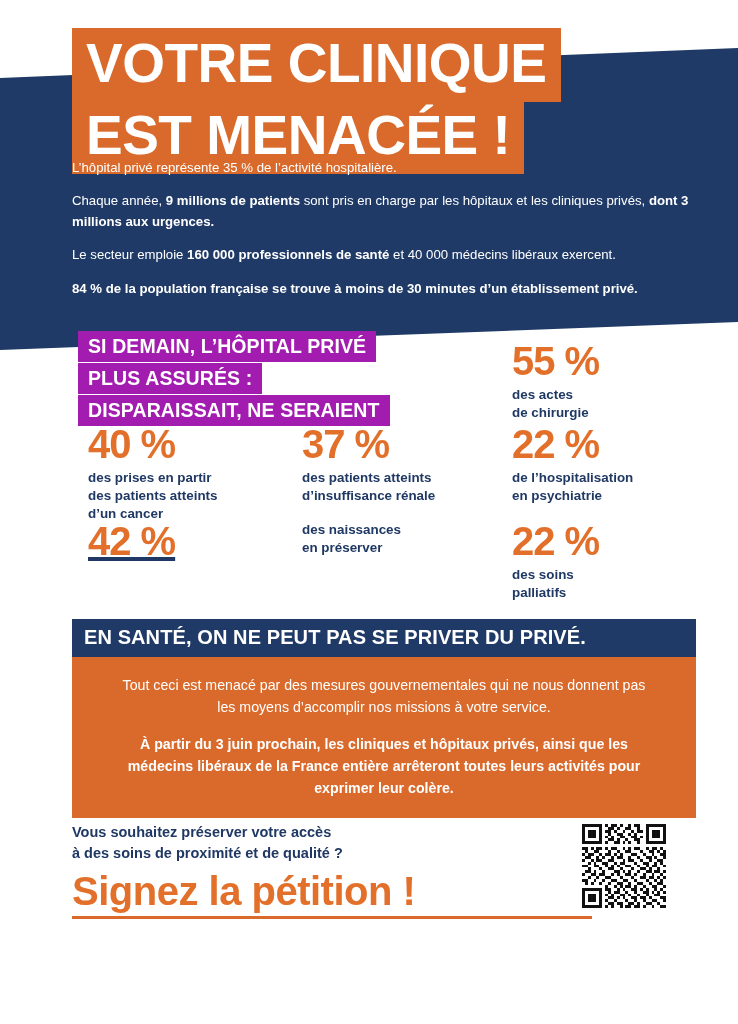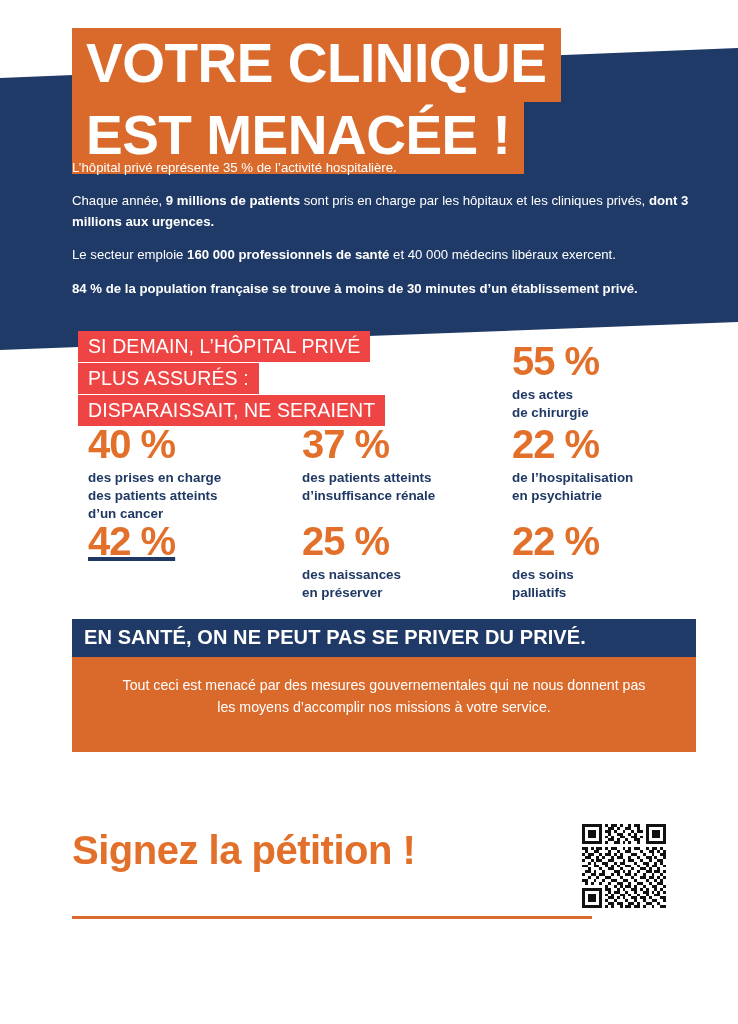--- a/index.html
+++ b/index.html
@@ -44,21 +44,21 @@
     color:#ffffff;font-size:13.2px;line-height:1.55;
   }
   .intro p{margin:0 0 13px 0;}
   .intro p:last-child{margin-bottom:0;}
   .intro b{font-weight:bold;}
 
   
   .stats-head{position:absolute;left:78px;top:331px;z-index:5;}
   .sh-line{
     display:table;
-    background:#ef4444;color:#fff;font-weight:normal;
+    background:#a21caf;color:#fff;font-weight:bold;
     font-size:19.5px;line-height:1.18;
     padding:4px 10px 4px 10px;
     margin-bottom:1px;
     white-space:nowrap;
     letter-spacing:0.1px;
   }
 
   
   .stat{position:absolute;z-index:5;}
   .stat .num{
@@ -129,56 +129,58 @@
     <div class="sh-line">DISPARAISSAIT, NE SERAIENT</div>
   </div>
 
   <div class="stat s55">
     <div class="num">55 %</div>
     <div class="lbl">des actes
 de chirurgie</div>
   </div>
   <div class="stat s40">
     <div class="num">40 %</div>
-    <div class="lbl">des prises en charge
+    <div class="lbl">des prises en partir
 des patients atteints
 d’un cancer</div>
   </div>
   <div class="stat s37">
     <div class="num">37 %</div>
     <div class="lbl">des patients atteints
 d’insuffisance rénale</div>
   </div>
   <div class="stat s22a">
     <div class="num">22 %</div>
     <div class="lbl">de l’hospitalisation
 en psychiatrie</div>
   </div>
   <div class="stat s42">
     <div class="num">42 %</div>
   </div>
   <div class="stat s25">
-    <div class="num">25 %</div>
     <div class="lbl">des naissances
 en préserver</div>
   </div>
   <div class="stat s22b">
     <div class="num">22 %</div>
     <div class="lbl">des soins
 palliatifs</div>
   </div>
 
   <div class="cta">
     <div class="cta-bar">EN SANTÉ, ON NE PEUT PAS SE PRIVER DU PRIVÉ.</div>
     <div class="cta-body">
       <p class="p1">Tout ceci est menacé par des mesures gouvernementales qui ne nous donnent pas les moyens d’accomplir nos missions à votre service.</p>
+      <p class="p2">À partir du 3 juin prochain, les cliniques et hôpitaux privés, ainsi que les médecins libéraux de la France entière arrêteront toutes leurs activités pour exprimer leur colère.</p>
     </div>
   </div>
 
   <div class="petition">
+    <div class="pet-q">Vous souhaitez préserver votre accès
+à des soins de proximité et de qualité ?</div>
     <div class="pet-cta">Signez la pétition !</div>
   </div>
   <div class="pet-rule"></div>
 
   <div class="qr">
     <svg width="84" height="84" viewBox="0 0 29 29" shape-rendering="crispEdges">
       <rect width="29" height="29" fill="#ffffff"></rect>
       <g fill="#111111">
         <rect x="0" y="0" width="7" height="1"></rect>
           <rect x="0" y="6" width="7" height="1"></rect>

